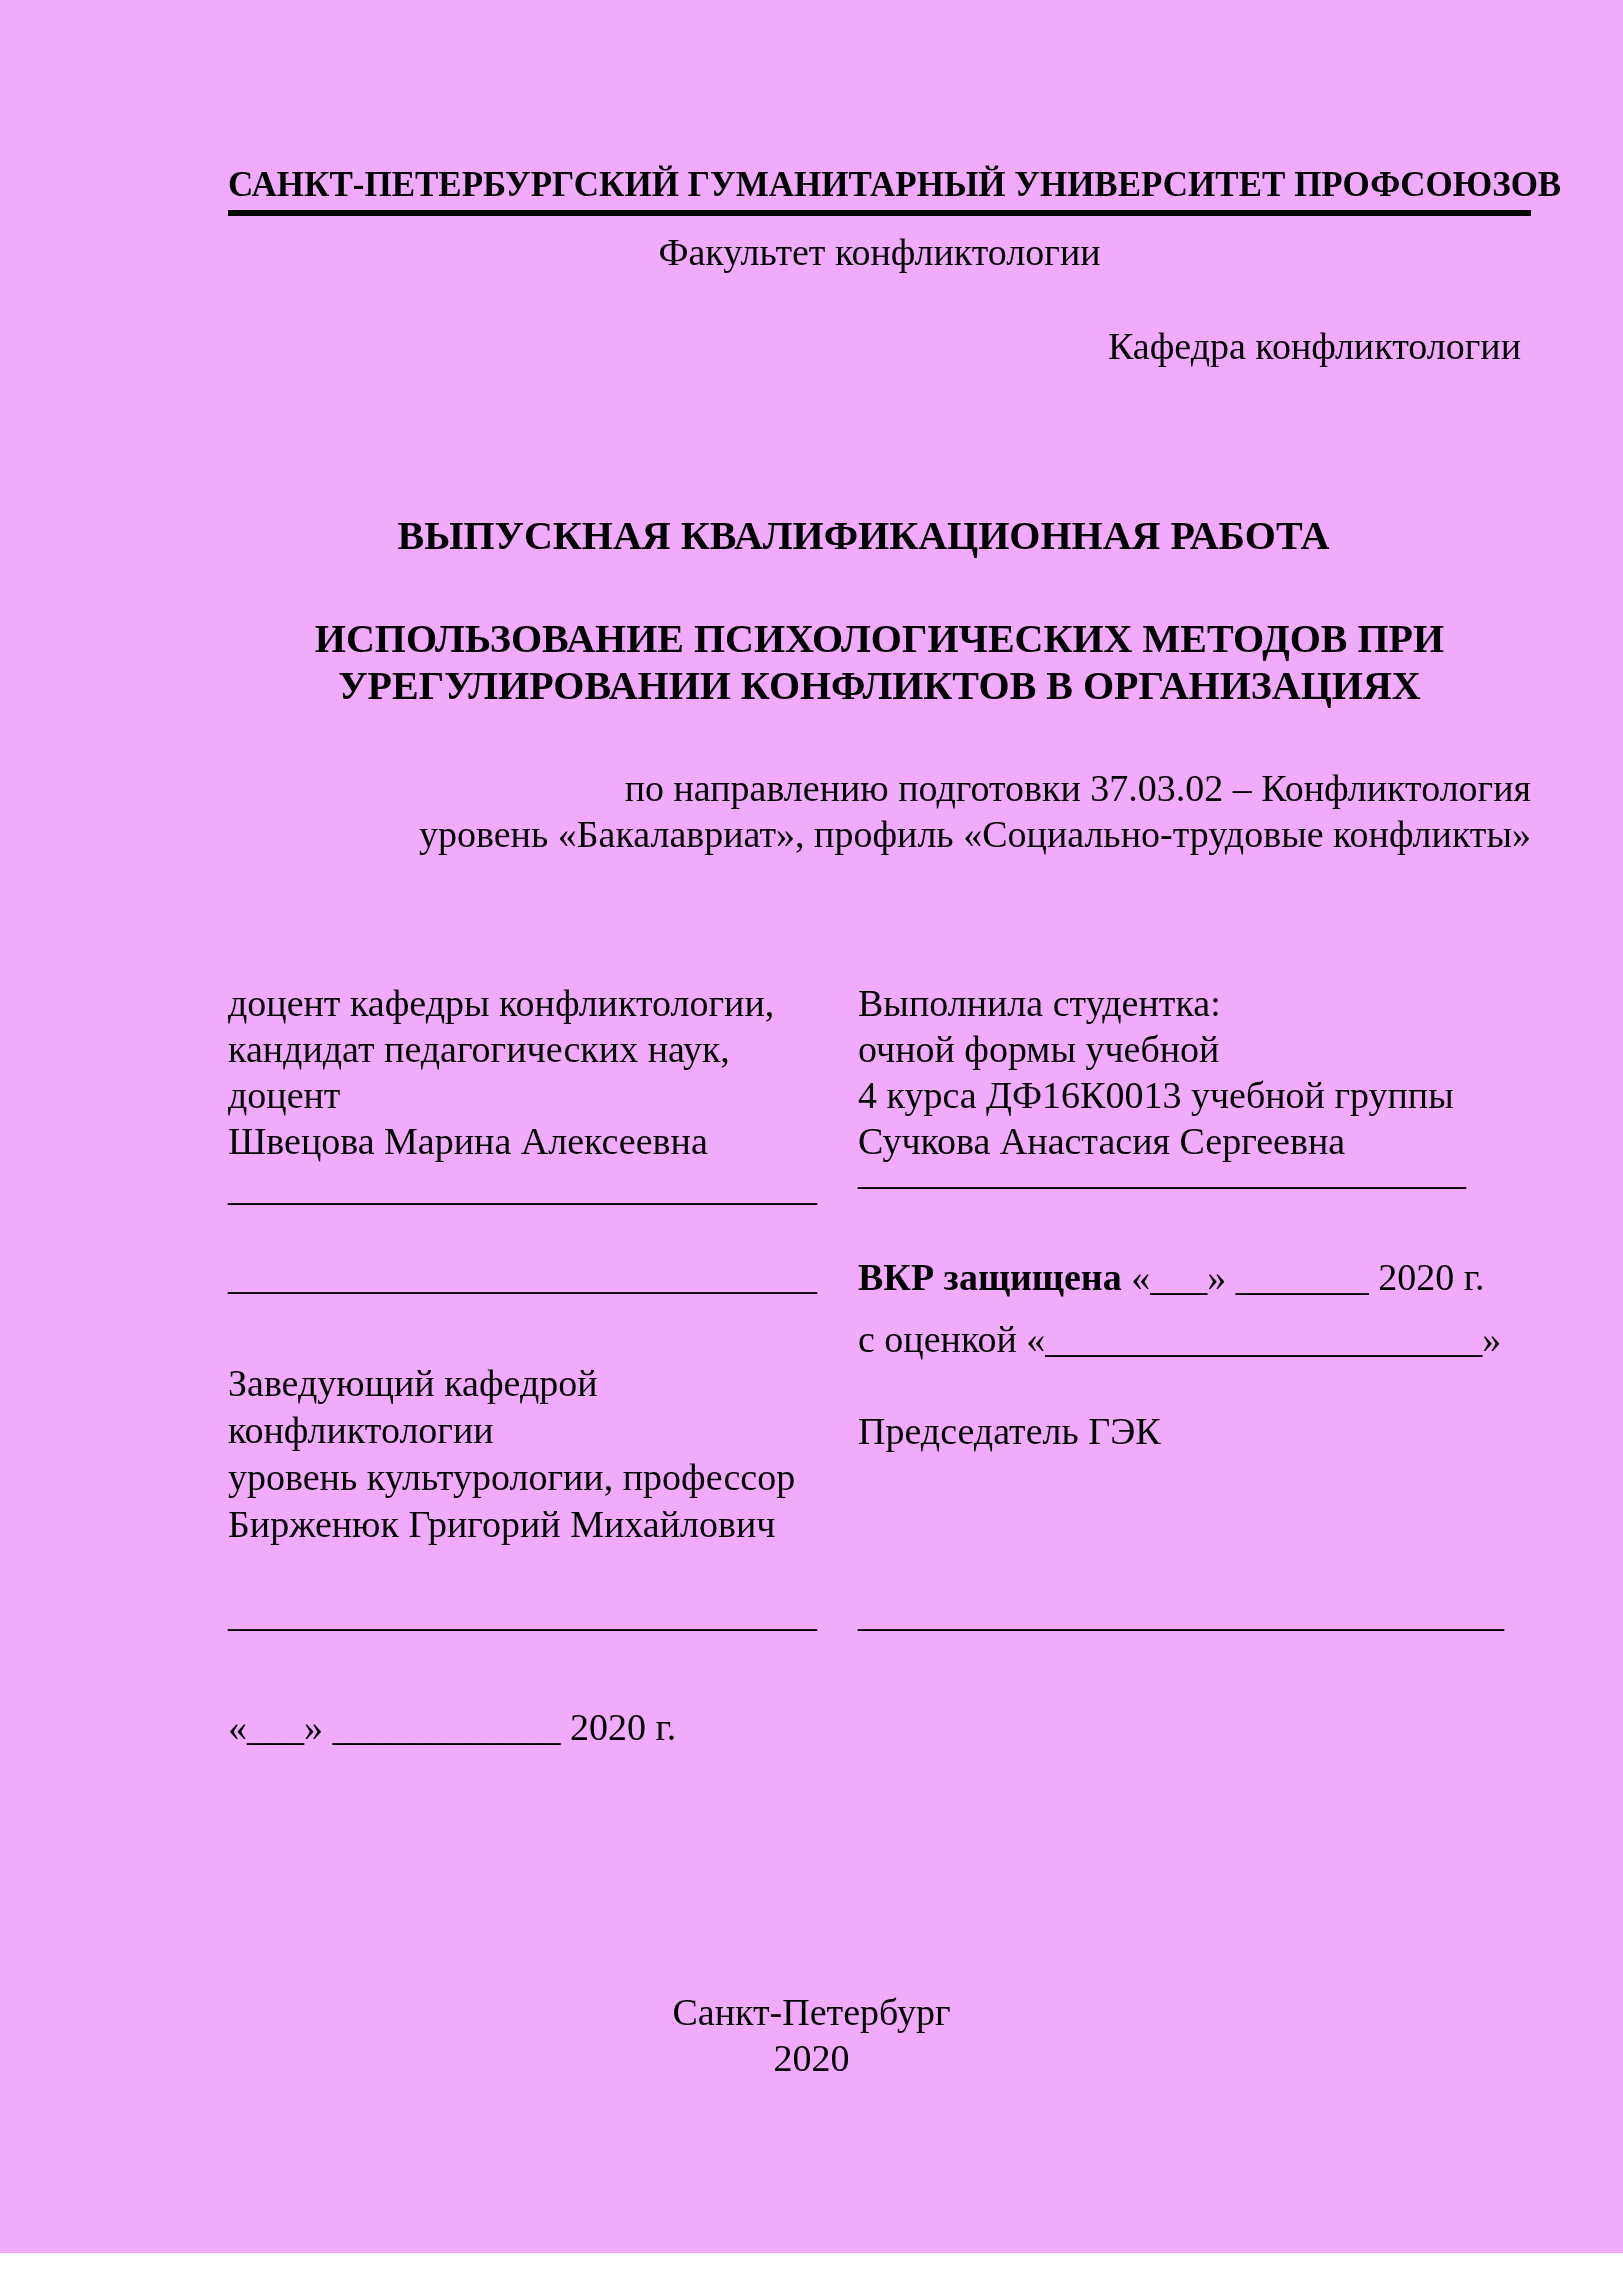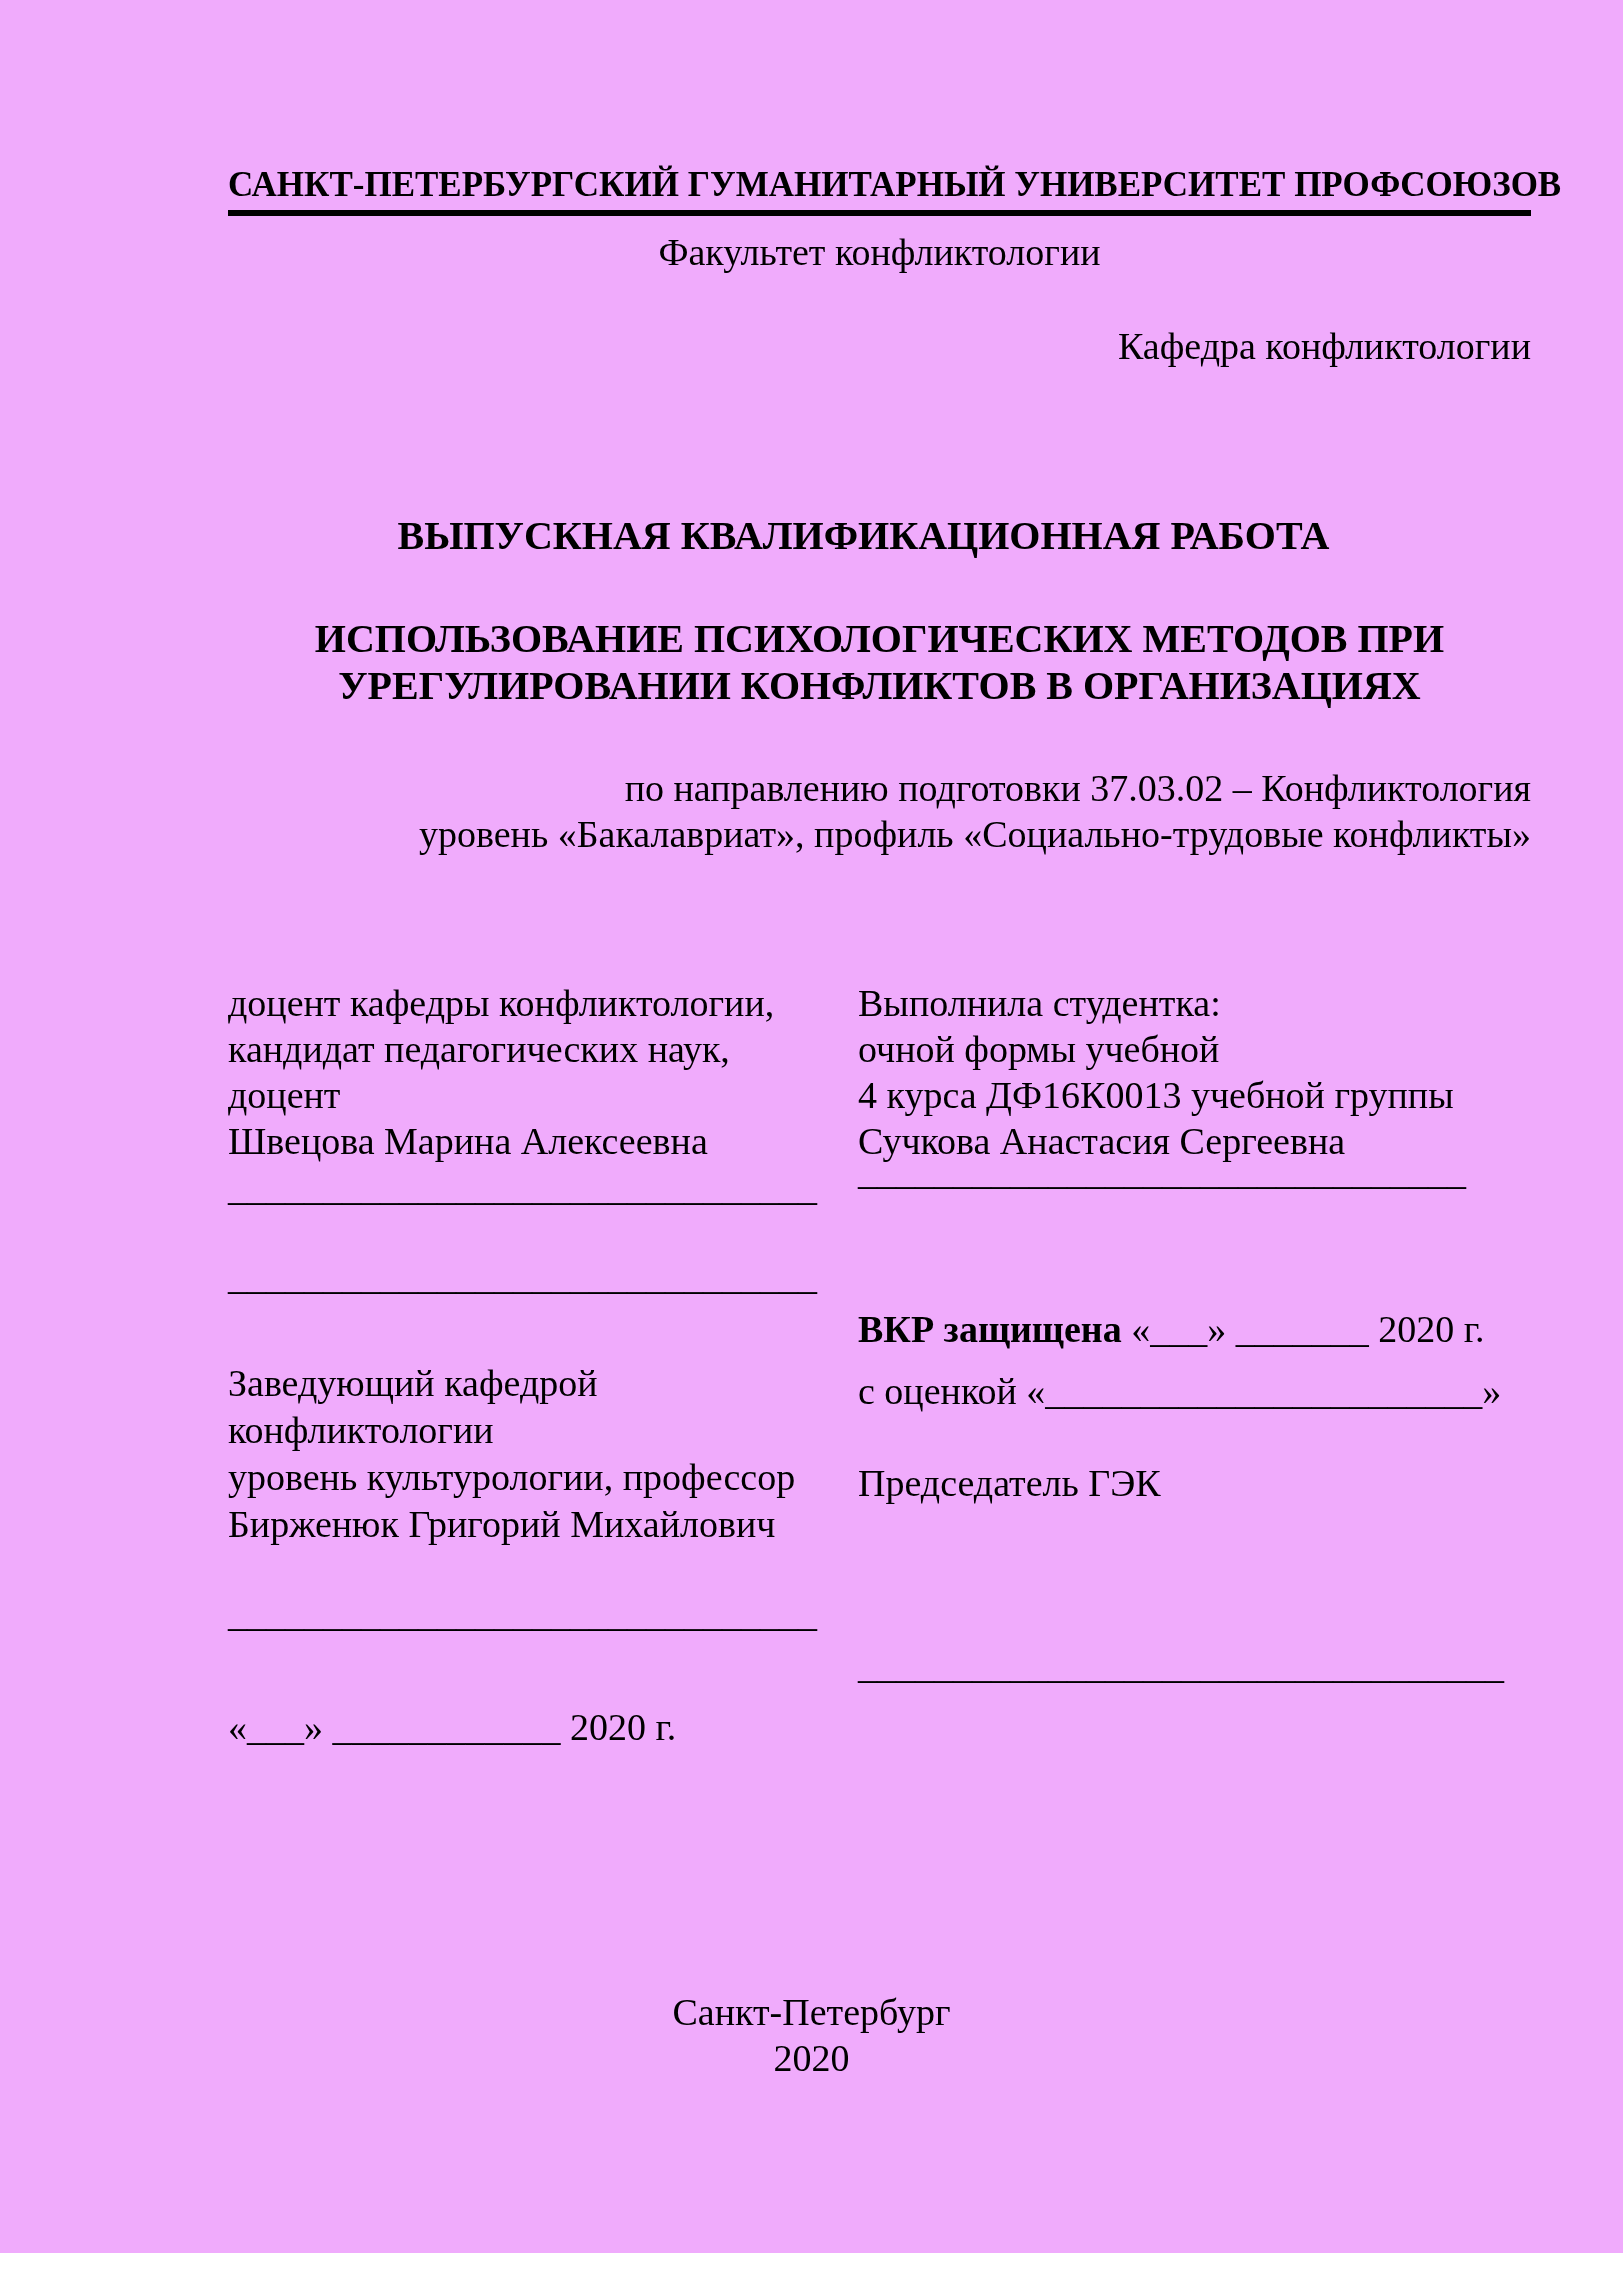--- a/index.html
+++ b/index.html
@@ -33,21 +33,21 @@
   }
   .faculty {
     left: 228px;
     top: 229px;
     width: 1303px;
     font-size: 38px;
     line-height: 46px;
     text-align: center;
   }
   .department {
-    left: 228px;
+    left: 218px;
     top: 323px;
     width: 1303px;
     font-size: 38px;
     line-height: 46px;
     text-align: right;
   }
   .work-type {
     left: 212px;
     top: 512px;
     width: 1303px;
@@ -93,21 +93,21 @@
     line-height: 46px;
     white-space: nowrap;
   }
 
   .sig-left-2 { margin-top: 43px; }
   .head-block { margin-top: 61px; line-height: 47px; }
   .sig-left-3 { margin-top: 42px; }
   .date-line  { margin-top: 68px; }
 
   .sig-right-1 { margin-top: -15.7px; }
-  .defense-line { margin-top: 112px; }
+  .defense-line { margin-top: 60px; }
   .grade-line { margin-top: 15.7px; }
   .chairman-line { margin-top: 46px; }
   .sig-right-2 { margin-top: 136px; }
 
   .footer {
     left: 0;
     top: 1989px;
     width: 1623px;
     font-size: 38px;
     line-height: 46px;

